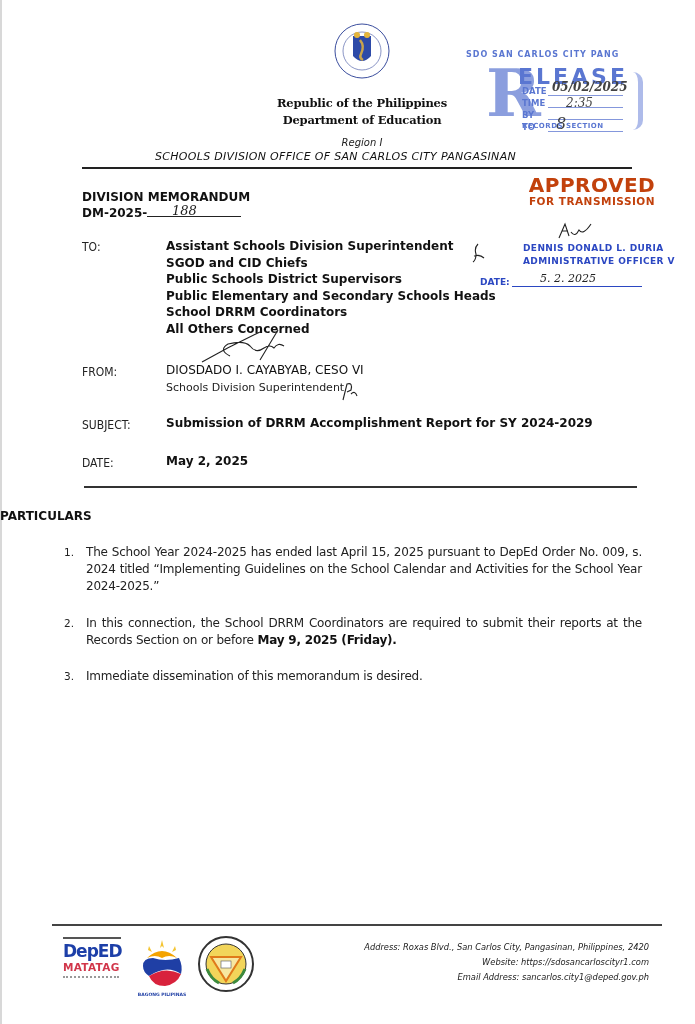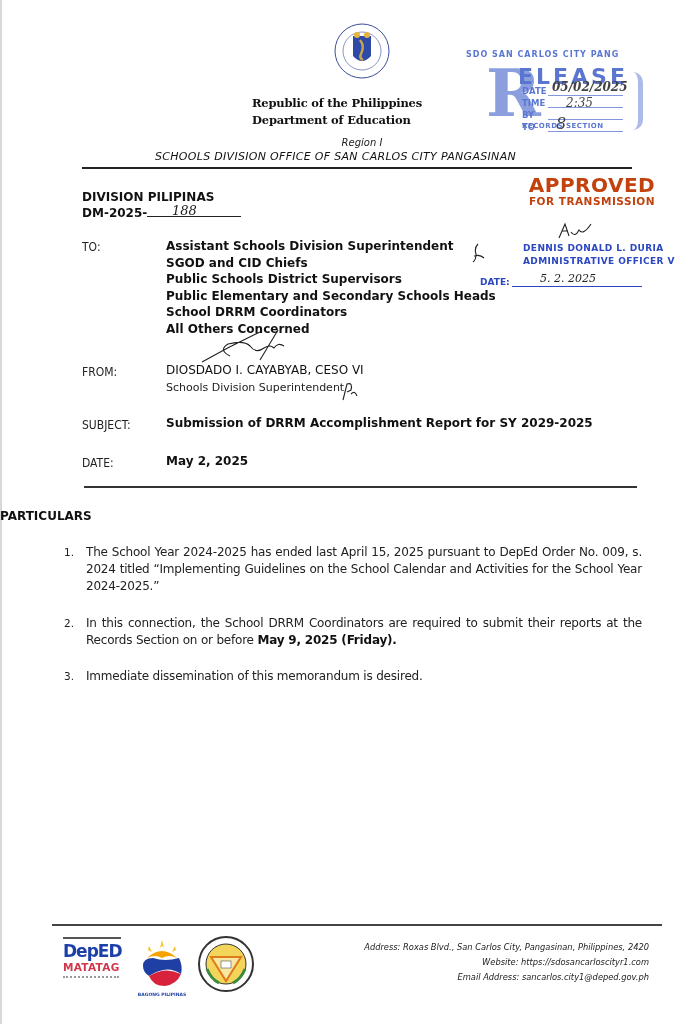--- a/index.html
+++ b/index.html
@@ -3,21 +3,21 @@
 <meta charset="utf-8">
 <style>
   html, body { margin: 0; padding: 0; background: #ffffff; }
   body {
     width: 695px; height: 1024px; position: relative; overflow: hidden;
     font-family: "DejaVu Sans", sans-serif; color: #1a1a1a;
   }
   .abs { position: absolute; }
   
   .seal { left: 333px; top: 22px; width: 58px; height: 58px; }
-  .gothic { font-family: "DejaVu Serif", serif; font-weight: bold; font-size: 11.5px; color: #111; text-align: left; width: 220px; left: 252px; letter-spacing: -0.2px; }
+  .gothic { font-family: "DejaVu Serif", serif; font-weight: bold; font-size: 11.5px; color: #111; text-align: center; width: 220px; left: 252px; letter-spacing: -0.2px; }
   .region { left: 252px; width: 220px; top: 137px; font-family: "DejaVu Sans", sans-serif; font-style: italic; font-size: 10px; text-align: center; color: #222; }
   .sdo { left: 155px; top: 150px; font-family: "DejaVu Sans", sans-serif; font-style: italic; font-size: 11px; color: #111; letter-spacing: 0.3px; }
   .hr-top { left: 82px; top: 167px; width: 550px; height: 2px; background: #222; }
 
   
   .release { left: 456px; top: 46px; width: 200px; height: 100px; color: #3e5fc9; opacity: 0.85; }
   .release .org { position:absolute; left: 10px; top: 4px; font-size: 8px; font-weight: bold; letter-spacing: 1px; }
   .release .bigR { position:absolute; left: 30px; top: 14px; font-family: "DejaVu Serif", serif; font-size: 66px; font-weight: bold; line-height: 66px; opacity: 0.7; }
   .release .elease { position:absolute; left: 62px; top: 18px; font-size: 22px; font-weight: bold; letter-spacing: 3px; }
   .release .field { position:absolute; left: 66px; font-size: 8.5px; font-weight: bold; }
@@ -111,21 +111,21 @@
 </svg>
 <div class="abs appr-name">
   <div>DENNIS DONALD L. DURIA</div>
   <div>ADMINISTRATIVE OFFICER V</div>
 </div>
 <div class="abs appr-date">DATE:</div>
 <div class="abs appr-date-line"></div>
 <div class="abs hand" style="left:540px; top:272px; font-size:11px;">5. 2. 2025</div>
 
 <div class="abs memo-title">
-  <div>DIVISION PILIPINAS</div>
+  <div>DIVISION MEMORANDUM</div>
   <div>DM-2025-</div>
 </div>
 <div class="abs dm-line"></div>
 <div class="abs hand" style="left:172px; top:203px; font-size:13px;">188</div>
 
 <div class="abs label" style="top:240px;">TO:</div>
 <div class="abs recips">
   <div>Assistant Schools Division Superintendent</div>
   <div>SGOD and CID Chiefs</div>
   <div>Public Schools District Supervisors</div>
@@ -138,21 +138,21 @@
   <path class="sig" d="M2 36 Q30 20 60 6 M30 30 Q18 24 28 18 Q44 14 50 20 Q56 28 64 22 Q70 18 74 22 Q78 16 84 20 M60 34 L78 4"></path>
 </svg>
 <div class="abs label" style="top:365px;">FROM:</div>
 <div class="abs from-name">DIOSDADO I. CAYABYAB, CESO VI</div>
 <div class="abs from-title">Schools Division Superintendent</div>
 <svg class="abs" style="left:339px; top:380px; width:22px; height:22px;">
   <path class="sig" d="M4 20 L8 4 Q14 2 12 10 L8 12 M12 14 Q16 10 18 16"></path>
 </svg>
 
 <div class="abs label" style="top:418px;">SUBJECT:</div>
-<div class="abs subject">Submission of DRRM Accomplishment Report for SY 2029-2025</div>
+<div class="abs subject">Submission of DRRM Accomplishment Report for SY 2024-2029</div>
 <div class="abs label" style="top:456px;">DATE:</div>
 <div class="abs date-val">May 2, 2025</div>
 <div class="abs hr-mid"></div>
 
 <div class="abs particulars">PARTICULARS</div>
 
 <div class="abs item" style="top:544px;">
   <span class="num">1.</span>
   <div class="txt">The School Year 2024-2025 has ended last April 15, 2025 pursuant to DepEd Order No. 009, s. 2024 titled “Implementing Guidelines on the School Calendar and Activities for the School Year 2024-2025.”</div>
 </div>

